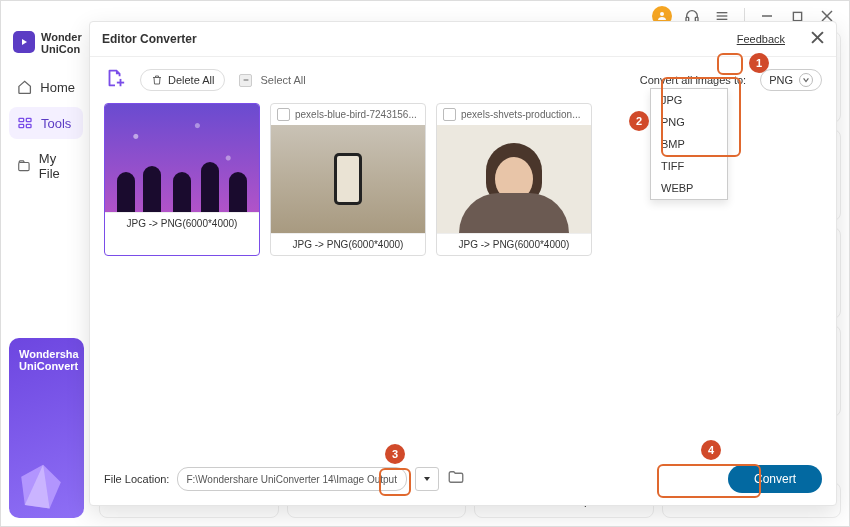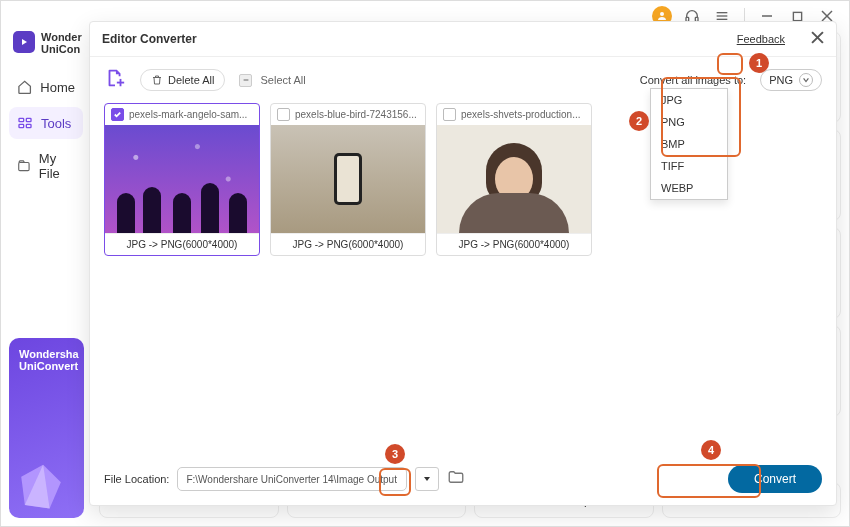--- a/index.html
+++ b/index.html
@@ -41,21 +41,21 @@
 .dropdown-item{padding:5px 10px;color:#333}
 .thumbs{display:flex;gap:10px;padding:0 14px}
 .thumb{width:156px;border:1px solid #ddd;border-radius:4px;overflow:hidden;display:flex;flex-direction:column}
 .thumb.selected{border-color:#7a4de8}
 .thumb-head{display:flex;align-items:center;gap:5px;padding:4px 6px;font-size:10px;color:#666}
 .thumb-head .name{white-space:nowrap;overflow:hidden;text-overflow:ellipsis}
 .thumb-img{height:108px;display:flex;align-items:center;justify-content:center}
 .thumb-caption{border-top:1px solid #eee;text-align:center;font-size:10px;color:#333;padding:5px}
 .modal-footer{margin-top:auto;display:flex;align-items:center;padding:12px 14px;gap:8px}
 .footer-label{font-size:11px;color:#333}
-.path-input{flex:0 0 230px;border:1px solid #ccc;border-radius:5px;padding:5px 8px;font-size:10px;color:#555;height:24px}
+.path-input{flex:0 0 230px;border:1px solid #ccc;border-radius:11px;padding:5px 8px;font-size:10px;color:#555;height:24px}
 .path-chev{width:24px;height:24px;border:1px solid #ccc;border-radius:3px;display:flex;align-items:center;justify-content:center}
 .folder-btn{color:#777}
 .footer-spacer{flex:1}
 .convert-btn{background:#0369a1;color:#fff;border-radius:16px;padding:7px 26px;font-size:12px}
 
 .ann-badge{position:absolute;width:20px;height:20px;border-radius:50%;background:#d14a2a;color:#fff;font-size:11px;font-weight:700;display:flex;align-items:center;justify-content:center}
 .ann-box{position:absolute;border:2px solid #e0682e;border-radius:6px;pointer-events:none}
 
 .img-concert{background:linear-gradient(180deg,#6a4bd0 0%,#b153c8 100%);width:100%;height:100%;position:relative}
 .img-concert::before{content:"";position:absolute;inset:0;background:radial-gradient(circle at 20% 30%,rgba(255,255,255,.5) 2px,transparent 3px),radial-gradient(circle at 60% 20%,rgba(255,255,255,.4) 2px,transparent 3px),radial-gradient(circle at 80% 50%,rgba(255,255,255,.4) 2px,transparent 3px)}
@@ -237,28 +237,20 @@
   <div class="dropdown">
     <div class="dropdown-item">JPG</div>
     <div class="dropdown-item">PNG</div>
     <div class="dropdown-item">BMP</div>
     <div class="dropdown-item">TIFF</div>
     <div class="dropdown-item">WEBP</div>
   </div>
 
   <div class="thumbs">
     <div class="thumb selected">
-      <div class="thumb-head">
-          <span class="checkbox checked">
-            <svg width="9" height="9" viewBox="0 0 10 10" fill="none" stroke="#fff" stroke-width="2">
-              <polyline points="2,5 4,7 8,3"></polyline>
-            </svg>
-          </span>
-          <span class="name">pexels-mark-angelo-sam...</span>
-        </div>
       <div class="thumb-img">
           <div class="img-concert">
             <div class="hand" style="left:12px"></div>
             <div class="hand" style="left:38px;height:46px"></div>
             <div class="hand" style="left:68px"></div>
             <div class="hand" style="left:96px;height:50px"></div>
             <div class="hand" style="left:124px"></div>
           </div>
         </div>
       <div class="thumb-caption">JPG -&gt; PNG(6000*4000)</div>

